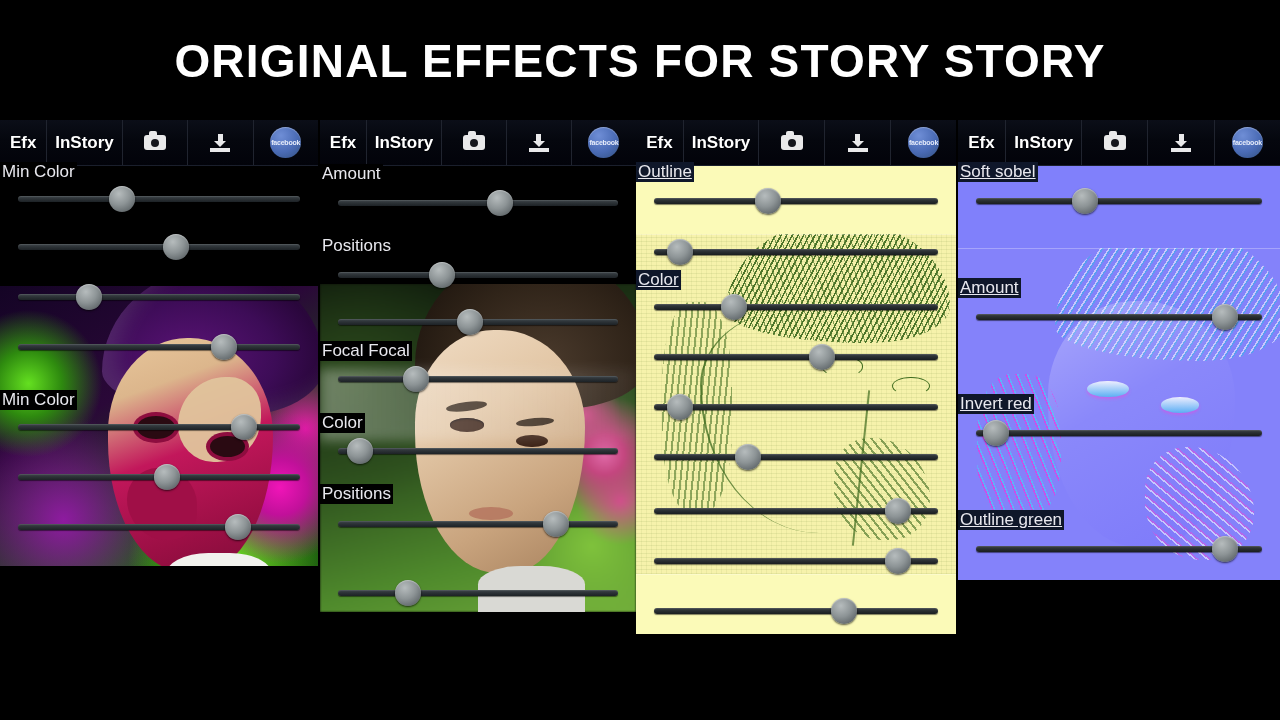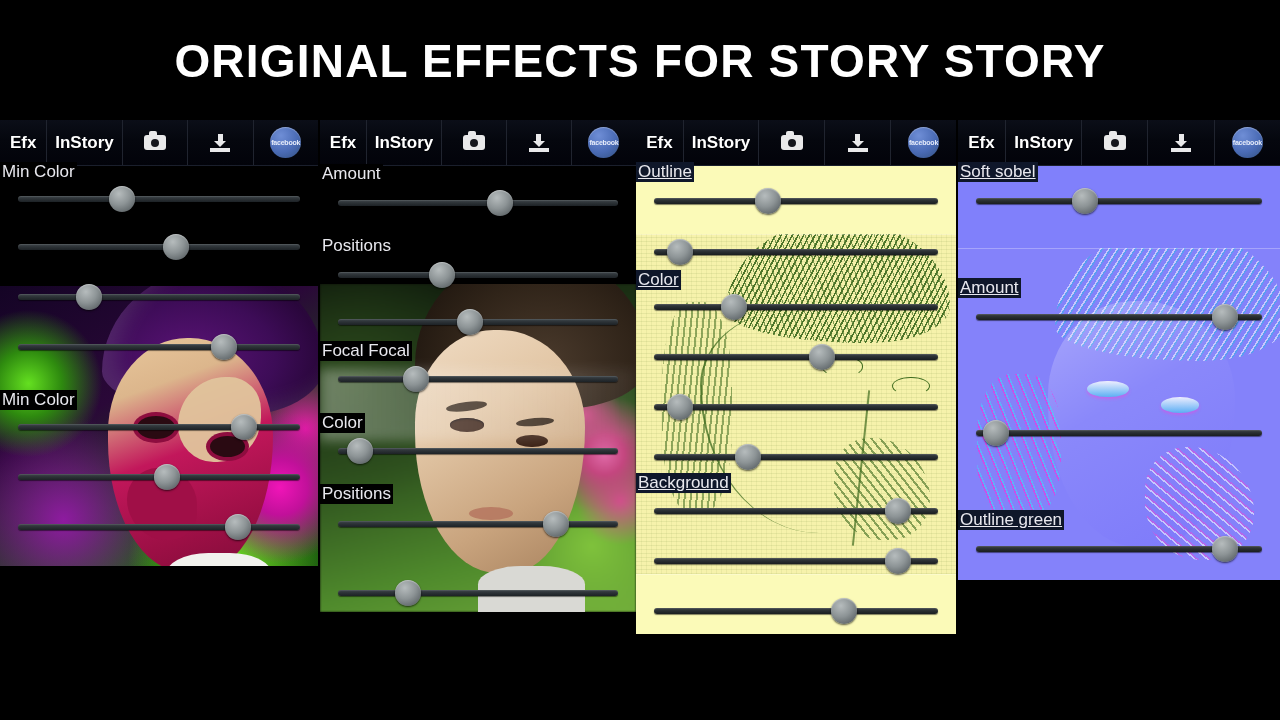--- a/index.html
+++ b/index.html
@@ -550,21 +550,20 @@
             <div class="thumb" style="left:9%"></div>
           </div>
         </div>
       <div class="ctl" style="top:278px">
           <div class="slider">
             <div class="track"></div>
             <div class="thumb" style="left:33%"></div>
           </div>
         </div>
 
-      <div class="ctl" style="top:307px"><span class="lbl">Background</span></div>
       <div class="ctl" style="top:332px">
           <div class="slider">
             <div class="track"></div>
             <div class="thumb" style="left:86%"></div>
           </div>
         </div>
       <div class="ctl" style="top:382px">
           <div class="slider">
             <div class="track"></div>
             <div class="thumb" style="left:86%"></div>
@@ -623,20 +622,21 @@
         </div>
 
       <div class="ctl" style="top:112px"><span class="lbl">Amount</span></div>
       <div class="ctl" style="top:138px">
           <div class="slider">
             <div class="track"></div>
             <div class="thumb" style="left:87%"></div>
           </div>
         </div>
 
+      <div class="ctl" style="top:228px"><span class="lbl">Invert red</span></div>
       <div class="ctl" style="top:254px">
           <div class="slider">
             <div class="track"></div>
             <div class="thumb" style="left:7%"></div>
           </div>
         </div>
 
       <div class="ctl" style="top:344px"><span class="lbl">Outline green</span></div>
       <div class="ctl" style="top:370px">
           <div class="slider">

